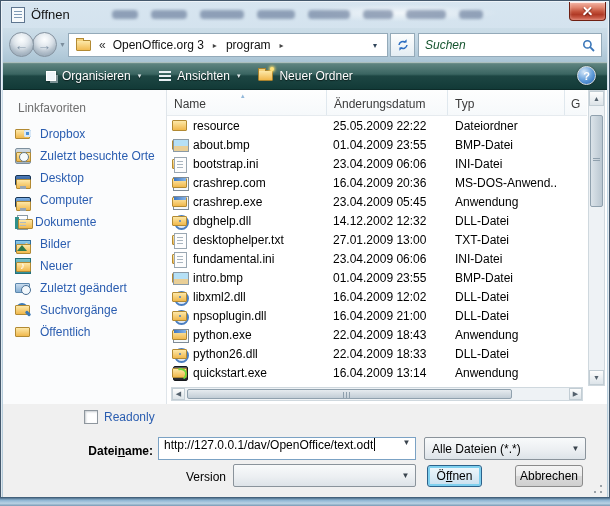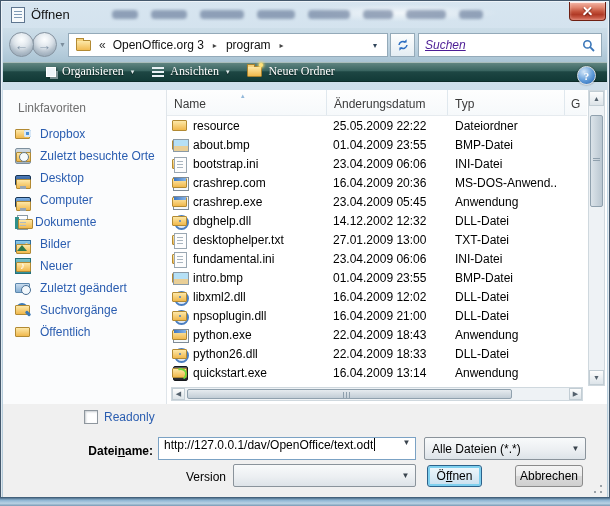--- a/index.html
+++ b/index.html
@@ -57,27 +57,27 @@
   .bc-sep { color:#444; font-size:8px; margin:0 7px; }
   .bc-spacer { flex:1; }
   .bc-drop { color:#30455a; font-size:8px; padding:0 6px; }
 
   .refresh-btn { position:absolute; left:387px; top:5px; width:25px; height:24px;
     background:linear-gradient(180deg,#fdfefe,#e4edf3); border:1px solid #94aab9;
     display:flex; align-items:center; justify-content:center; }
 
   .searchbox { position:absolute; left:415px; top:5px; width:184px; height:24px;
     background:#fff; border:1px solid #94aab9; display:flex; align-items:center; padding:0 6px; }
-  .search-ph { font-style:italic; color:#4c1d95; flex:1;text-decoration:underline; }
-
-  
-  .toolbar { position:absolute; left:3px; top:62px; width:604px; height:20px;
+  .search-ph { font-style:italic; color:#14532d; flex:1; }
+
+  
+  .toolbar { position:absolute; left:3px; top:62px; width:604px; height:28px;
     background:linear-gradient(180deg,#8aa5a2 0%,#5d827e 8%,#3a6561 45%,#1d4643 52%,#123a37 100%);
     border-bottom:1px solid #0d2b29; box-shadow: inset 0 1px 0 rgba(255,255,255,.35);
-    display:flex; align-items:center; padding-left:34px; color:#fff;font-family:Liberation Serif, serif; }
+    display:flex; align-items:center; padding-left:34px; color:#fff; }
   .tb-btn { display:flex; align-items:center; height:24px; padding:0 9px; gap:6px;
     text-shadow:0 1px 1px rgba(0,0,0,.55); border-radius:3px; }
   .tb-arrow { font-size:7px; color:#dfeaec; margin-left:1px; }
   .tbi-org { position:relative; width:10px; height:10px; background:#eef4f8;
     border:1px solid #ffffff; box-shadow:3px 3px 0 -1px rgba(225,236,243,.5), 1px 1px 2px rgba(0,0,0,.35); }
   .tbi-views { width:12px; height:10px;
     background:repeating-linear-gradient(180deg,#e9f1f5 0 2px, rgba(0,0,0,0) 2px 4px); }
   .tbi-folder { position:relative; width:15px; height:11px;
     background:linear-gradient(#fde8a8,#f0b84c); border:1px solid #a8undefined; border:1px solid #a8822e; border-radius:1px; }
   .tbi-folder::before { content:""; position:absolute; left:-1px; top:-3px; width:6px; height:2px;

